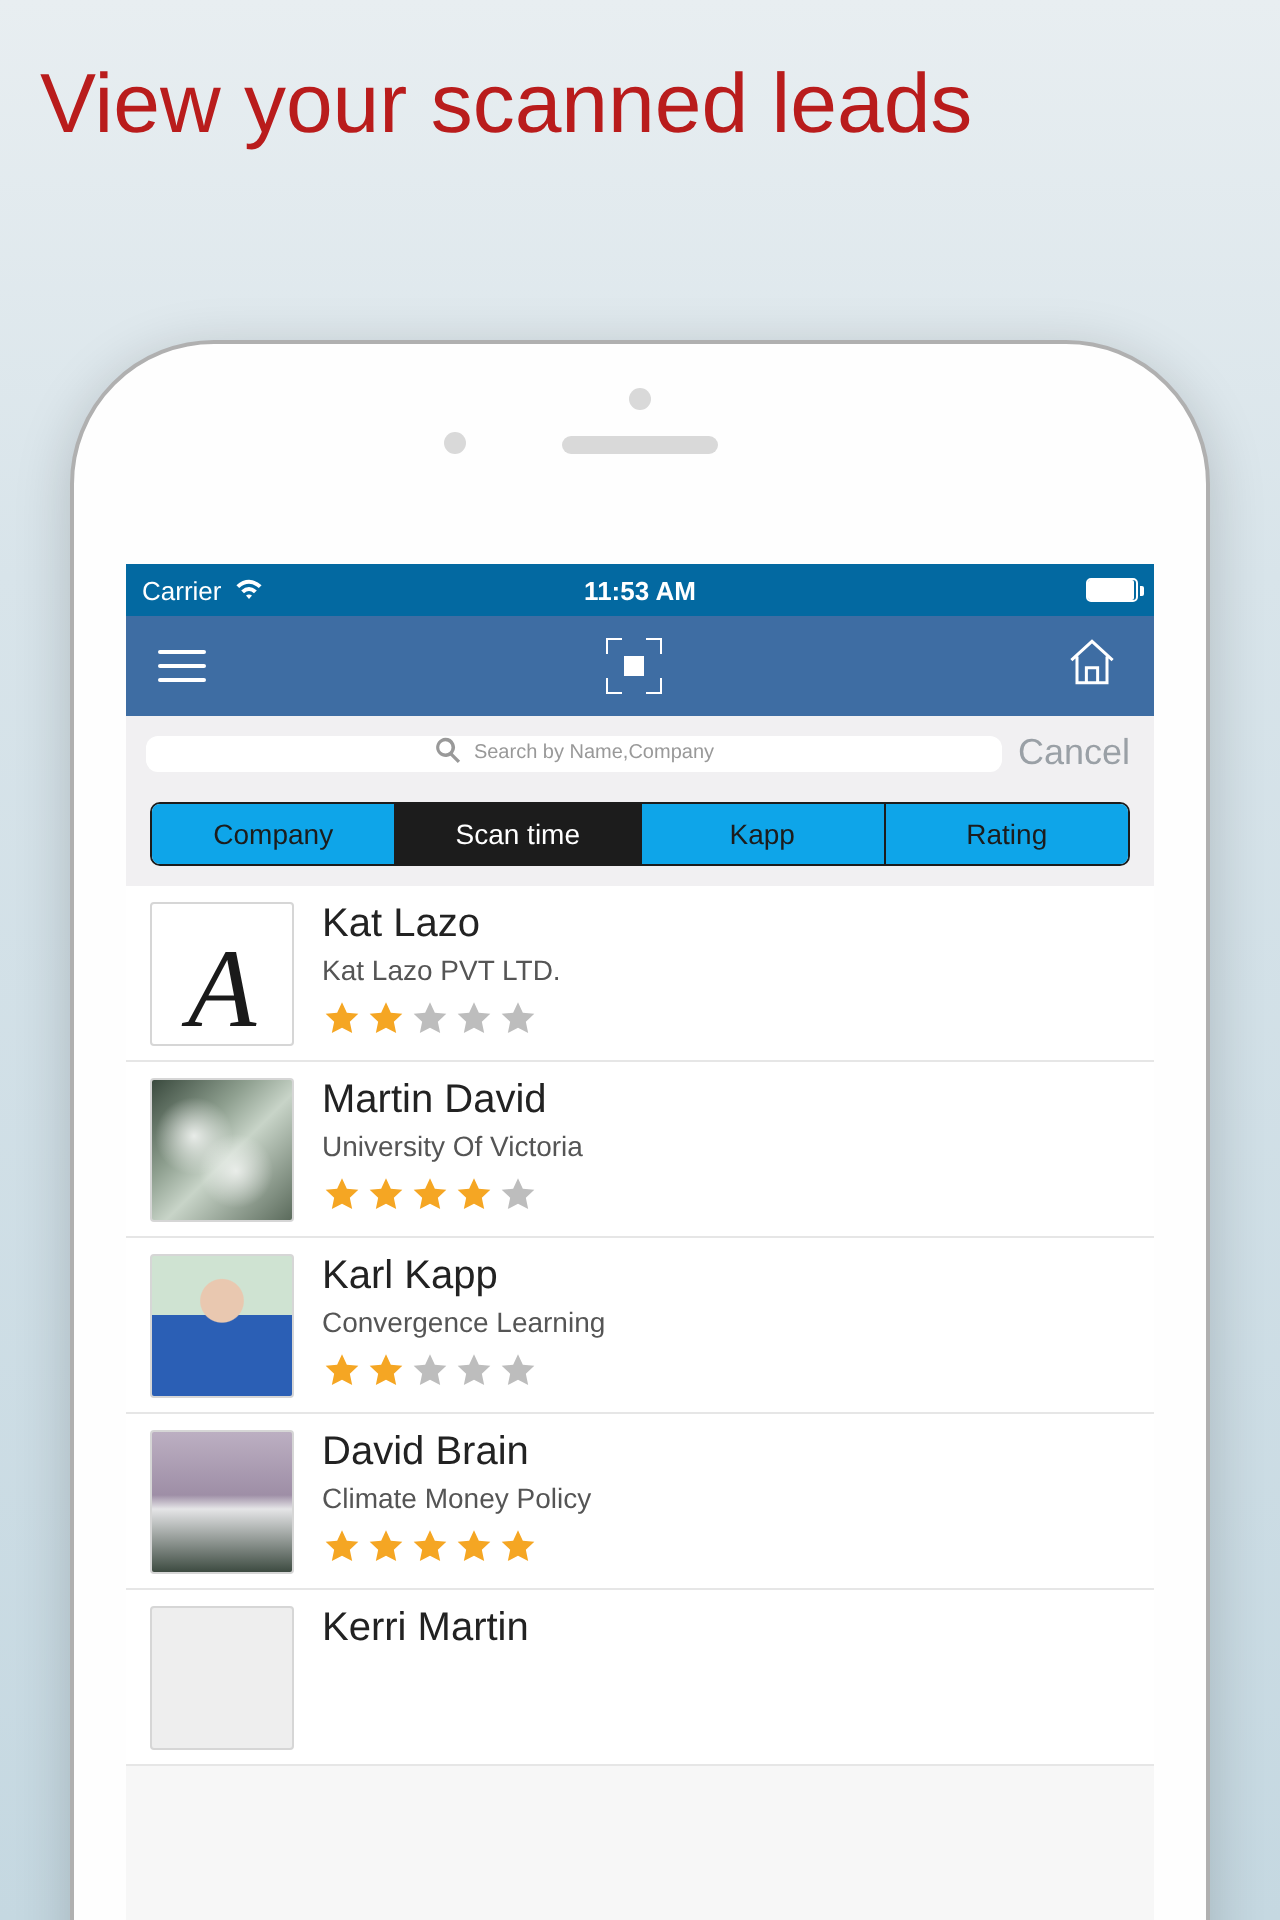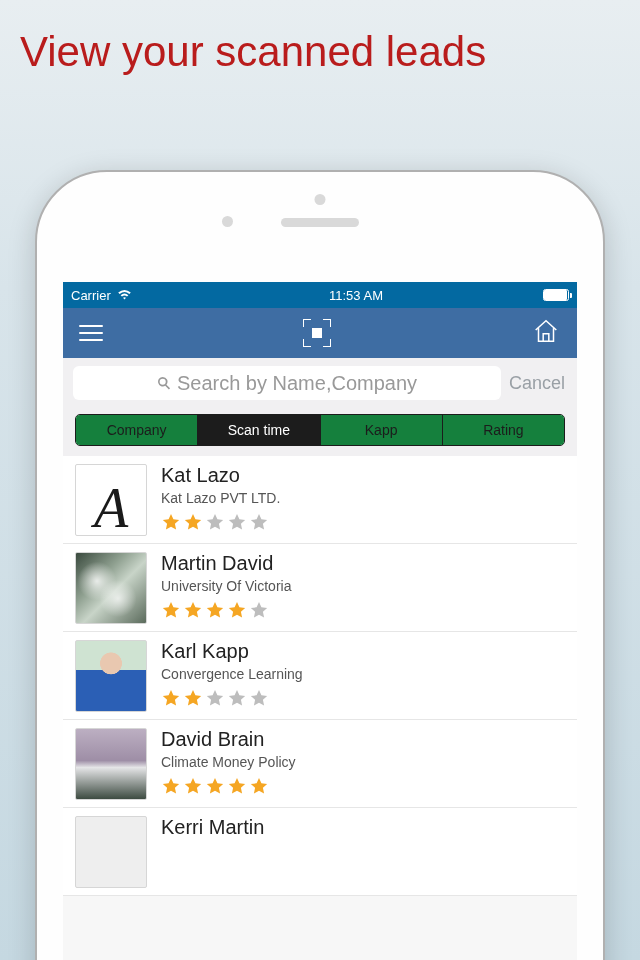--- a/index.html
+++ b/index.html
@@ -79,21 +79,21 @@
       color: #fff;
       display: flex;
       align-items: center;
       justify-content: space-between;
       padding: 0 8px;
       font-size: 13px;
     }
     .status-left, .status-right {
       display: flex; align-items: center; gap: 6px;
     }
-    .status-time { position: absolute; left: 50%; transform: translateX(-50%); font-weight: 400; margin-left: 36px; }
+    .status-time { position: absolute; left: 50%; transform: translateX(-50%); font-weight: 700; }
     .battery {
       width: 26px; height: 12px;
       border: 1.3px solid #fff; border-radius: 2.5px;
       position: relative;
     }
     .battery::after {
       content: ''; position: absolute; right: -4px; top: 3px;
       width: 2px; height: 5px; background: #fff; border-radius: 0 1px 1px 0;
     }
     .battery-fill { background: #fff; height: 100%; width: 95%; border-radius: 1px; }
@@ -124,46 +124,46 @@
 
     
     .search-row {
       display: flex; align-items: center;
       padding: 8px 8px 8px 10px;
       background: #f1f0f2;
       gap: 8px;
     }
     .search-box {
       flex: 1;
-      height: 34px;
+      height: 18px;
       background: #fff;
       border-radius: 6px;
       display: flex; align-items: center; justify-content: center;
       color: #999;
-      font-size: 20px;
+      font-size: 10px;
       gap: 6px;
     }
     .search-box svg { width: 14px; height: 14px; fill: #999; }
     .cancel-btn { color: #9aa0a6; font-size: 18px; padding-right: 4px; }
 
     
     .segmented-wrap { padding: 6px 12px 10px; background: #f1f0f2; }
     .segmented {
       display: flex;
       border: 1.2px solid #1c1c1c;
       border-radius: 5px;
       overflow: hidden;
       height: 32px;
     }
     .segmented .seg {
       flex: 1;
       display: flex; align-items: center; justify-content: center;
       font-size: 14px;
       color: #1c1c1c;
-      background: #15803d;
+      background: #0ea5e9;
       border-right: 1.2px solid #1c1c1c;
       cursor: pointer;
     }
     .segmented .seg:last-child { border-right: none; }
     .segmented .seg.active { background: #1c1c1c; color: #fff; }
 
     
     .list { background: #fff; }
     .row {
       display: flex;

